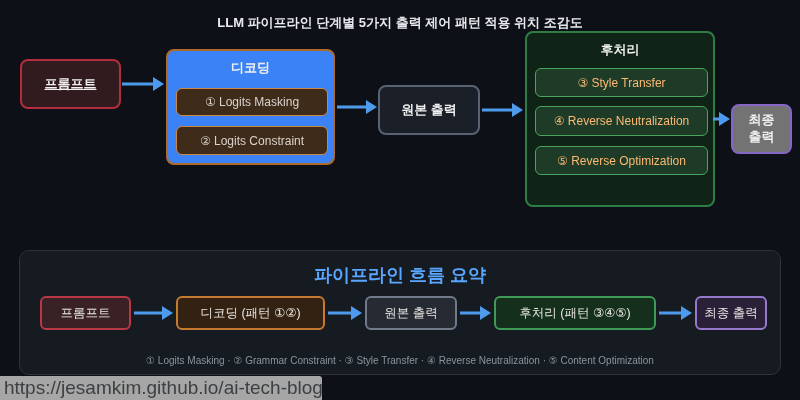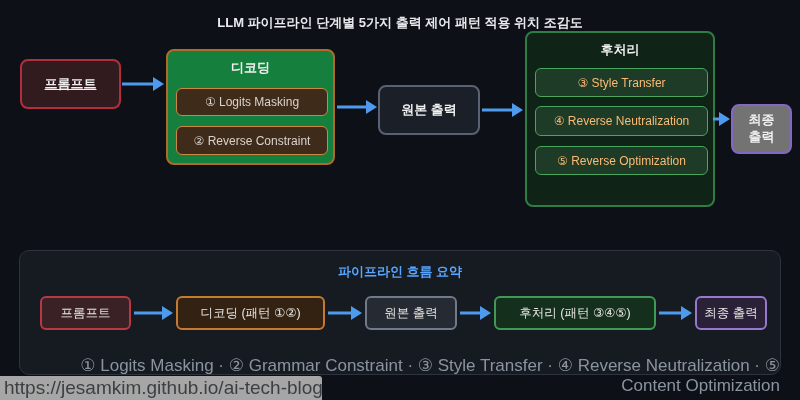--- a/index.html
+++ b/index.html
@@ -26,21 +26,21 @@
                background: #321b1f; border: 2px solid #b22e3c; }
   .n-prompt .lbl { text-decoration: underline; }
   .n-raw     { left: 378px; top: 85px;  width: 102px; height: 50px;
                background: #1b2028; border: 2px solid #596273; }
   .n-final   { left: 731px; top: 104px;  width: 61px;  height: 50px;
                background: #737373; border: 2px solid #8565c5; }
 
   
   .group { position: absolute; border-radius: 8px; }
   .g-decoding { left: 166px; top: 49px; width: 169px; height: 116px;
-                background: #15803d; border: 2px solid #b06b2a; }
+                background: #3b82f6; border: 2px solid #b06b2a; }
   .g-post     { left: 525px; top: 31px; width: 190px; height: 176px;
                 background: #0f2416; border: 2px solid #2e7d44; }
   .group-title { position: absolute; left: 0; top: 8px; width: 100%;
                  text-align: center; color: #f0f0f0; font-size: 13px; font-weight: bold; }
   .sub {
     position: absolute; display: flex; align-items: center; justify-content: center;
     border-radius: 6px; font-size: 12px; text-align: center;
   }
   .sub.orange { background: #3f2b1a; border: 1.5px solid #cd8744; color: #d9d3cd; }
   .sub.green  { background: #1d3b27; border: 1.5px solid #4aa55e; color: #fdba74; }
@@ -55,34 +55,34 @@
   .arrow .shaft { position: absolute; left: 0; top: 50%; transform: translateY(-50%);
                   height: 3px; width: calc(100% - 10px); background: #4e9bee; }
   .arrow .head { position: absolute; right: 0; top: 50%; transform: translateY(-50%);
                  width: 0; height: 0; border-left: 11px solid #4e9bee;
                  border-top: 7px solid transparent; border-bottom: 7px solid transparent; }
 
   
   .panel { position: absolute; left: 19px; top: 250px; width: 762px; height: 125px;
            background: #161b22; border: 1px solid #2e333d; border-radius: 10px; }
   .panel-title { position: absolute; left: 0; top: 12px; width: 100%;
-                 text-align: center; color: #58a6ff; font-size: 13px; font-weight: bold; }
+                 text-align: center; color: #58a6ff; font-size: 18px; font-weight: bold; }
   .step {
     position: absolute; top: 45px; height: 34px; display: flex; align-items: center;
     justify-content: center; border-radius: 6px; color: #e8e6e3; font-size: 12.5px;
     text-align: center;
   }
   .step.red    { left: 20px;  width: 91px;  background: #3a2126; border: 2px solid #b73946; }
   .step.orange { left: 156px; width: 149px; background: #332211; border: 2px solid #c67930; }
   .step.gray   { left: 345px; width: 92px;  background: #252a33; border: 2px solid #707a8a; }
   .step.green  { left: 474px; width: 162px; background: #14301d; border: 2px solid #3f9a55; }
   .step.purple { left: 675px; width: 72px;  background: #2a2038; border: 2px solid #9678cc; }
   .panel .arrow { top: 55px; }
   .legend { position: absolute; left: 0; top: 104px; width: 100%;
-            text-align: right; color: #8b949e; font-size: 17px; }
+            text-align: center; color: #8b949e; font-size: 10px; }
 
   
   .statusbar { position: absolute; left: 0; top: 376px; width: 322px; height: 24px;
                background: #a6a6a6; border-radius: 0 3px 0 0;
                display: flex; align-items: center; }
   .statusbar span { color: #3d4043; font-size: 19px; padding-left: 4px; white-space: nowrap; }
 </style>
 </head>
 <body>
 
@@ -95,21 +95,21 @@
   </div>
 
   <div class="arrow" style="left:122px; top:77px; width:42px;">
     <div class="shaft"></div>
     <div class="head"></div>
   </div>
 
   <div class="group g-decoding">
     <div class="group-title">디코딩</div>
     <div class="sub orange s1">① Logits Masking</div>
-    <div class="sub orange s2">② Reverse Constraint</div>
+    <div class="sub orange s2">② Logits Constraint</div>
   </div>
 
   <div class="arrow" style="left:337px; top:100px; width:40px;">
     <div class="shaft"></div>
     <div class="head"></div>
   </div>
 
   <div class="node n-raw">
     <span>원본 출력</span>
   </div>

